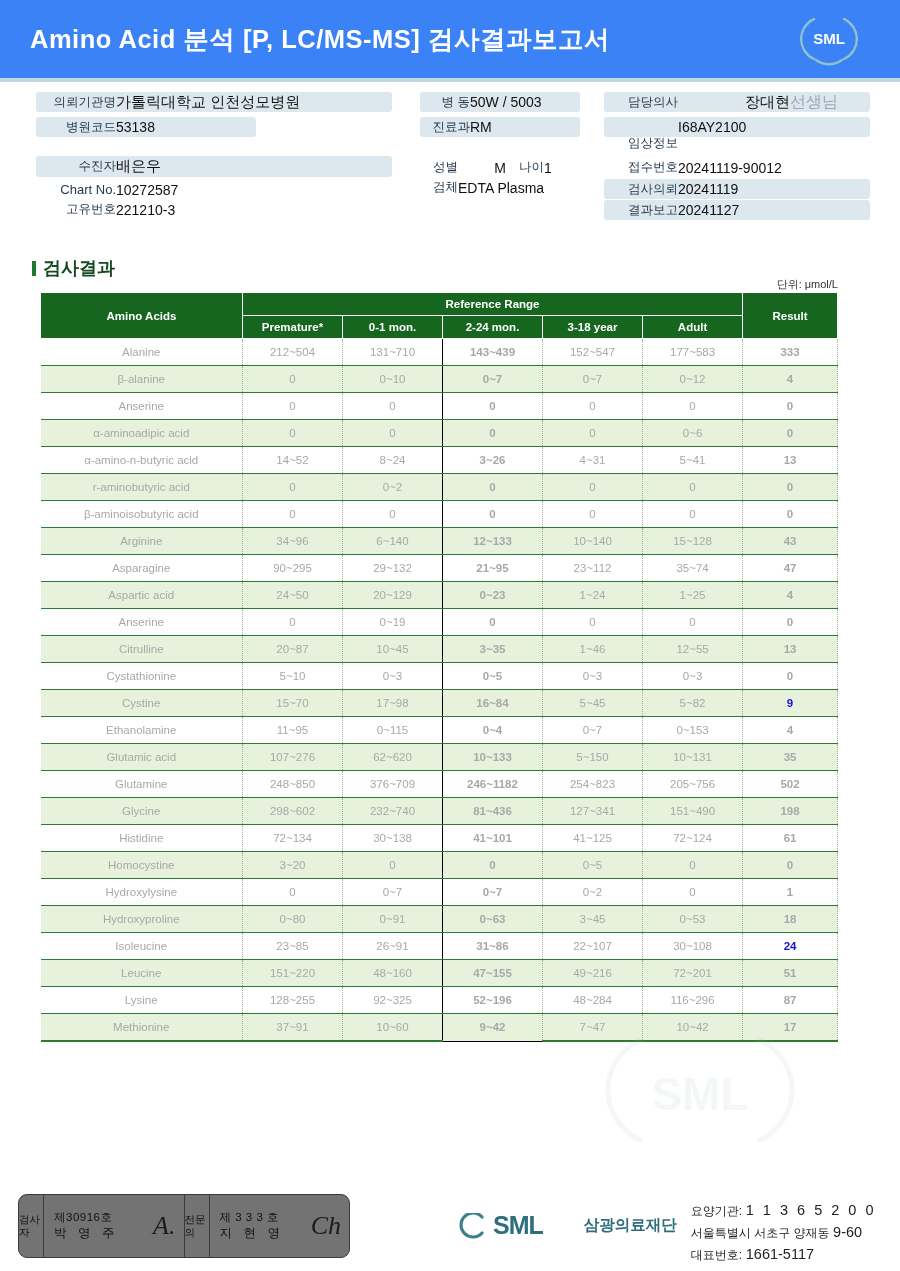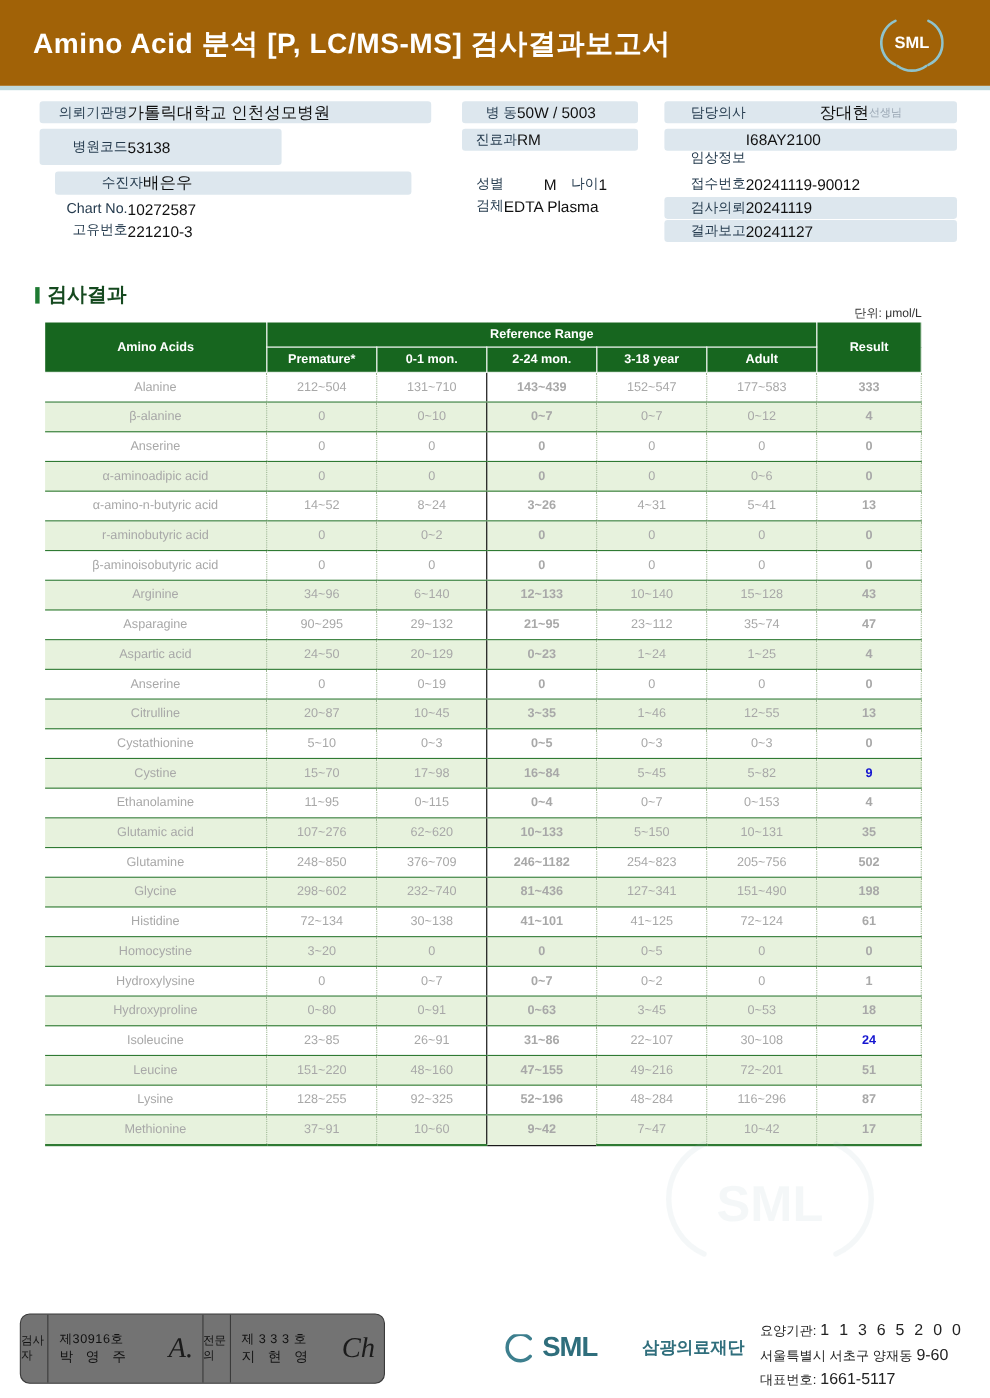--- a/index.html
+++ b/index.html
@@ -8,21 +8,21 @@
     background:#ffffff;
     font-family:"Liberation Sans","DejaVu Sans",sans-serif;
     color:#1a1a1a;
     position:relative;
     overflow:hidden;
   }
 
   
   .doc-header{
     height:78px;
-    background:#a16207;
+    background:#3b82f6;
     position:relative;
     display:flex;align-items:center;
   }
   .doc-title{
     color:#ffffff;
     font-size:25.5px;
     font-weight:bold;
     letter-spacing:.5px;
     margin-left:30px;
     white-space:nowrap;
@@ -55,21 +55,21 @@
     font-size:12.5px;
     white-space:nowrap;
   }
   .val{
     color:#111;
     font-size:14px;
     white-space:nowrap;
   }
   .val.big{font-size:15px;}
   .suffix{
-    color:#9aa7b4;font-size:10px;
+    color:#9aa7b4;font-size:16px;
   }
 
   
   .section-row{
     position:absolute;left:32px;top:256px;
     display:flex;align-items:center;gap:7px;
   }
   .section-bar{width:4px;height:15px;background:#1e7a32;}
   .section-title{font-size:18px;font-weight:bold;color:#15491f;}
 
@@ -214,26 +214,26 @@
   </svg>
 </div>
 <div class="header-underline"></div>
 
 <div class="info-wrap">
 
   <div class="pill" style="left:36px;top:10px;width:356px;height:20px;">
     <span class="lbl" style="width:74px;padding-left:6px;">의뢰기관명</span>
     <span class="val big">가톨릭대학교 인천성모병원</span>
   </div>
-  <div class="pill" style="left:36px;top:35px;width:220px;height:33px;">
+  <div class="pill" style="left:36px;top:35px;width:220px;height:20px;">
     <span class="lbl" style="width:74px;padding-left:6px;">병원코드</span>
     <span class="val">53138</span>
   </div>
 
-  <div class="pill" style="left:36px;top:74px;width:324px;height:21px;margin-left:14px;">
+  <div class="pill" style="left:36px;top:74px;width:356px;height:21px;">
     <span class="lbl" style="width:74px;padding-left:6px;">수진자</span>
     <span class="val big">배은우</span>
   </div>
   <div class="pill plain" style="left:36px;top:98px;width:300px;height:19px;">
     <span class="lbl" style="width:74px;padding-left:6px;font-size:13px;">Chart No.</span>
     <span class="val">10272587</span>
   </div>
   <div class="pill plain" style="left:36px;top:118px;width:300px;height:19px;">
     <span class="lbl" style="width:74px;padding-left:6px;">고유번호</span>
     <span class="val">221210-3</span>

